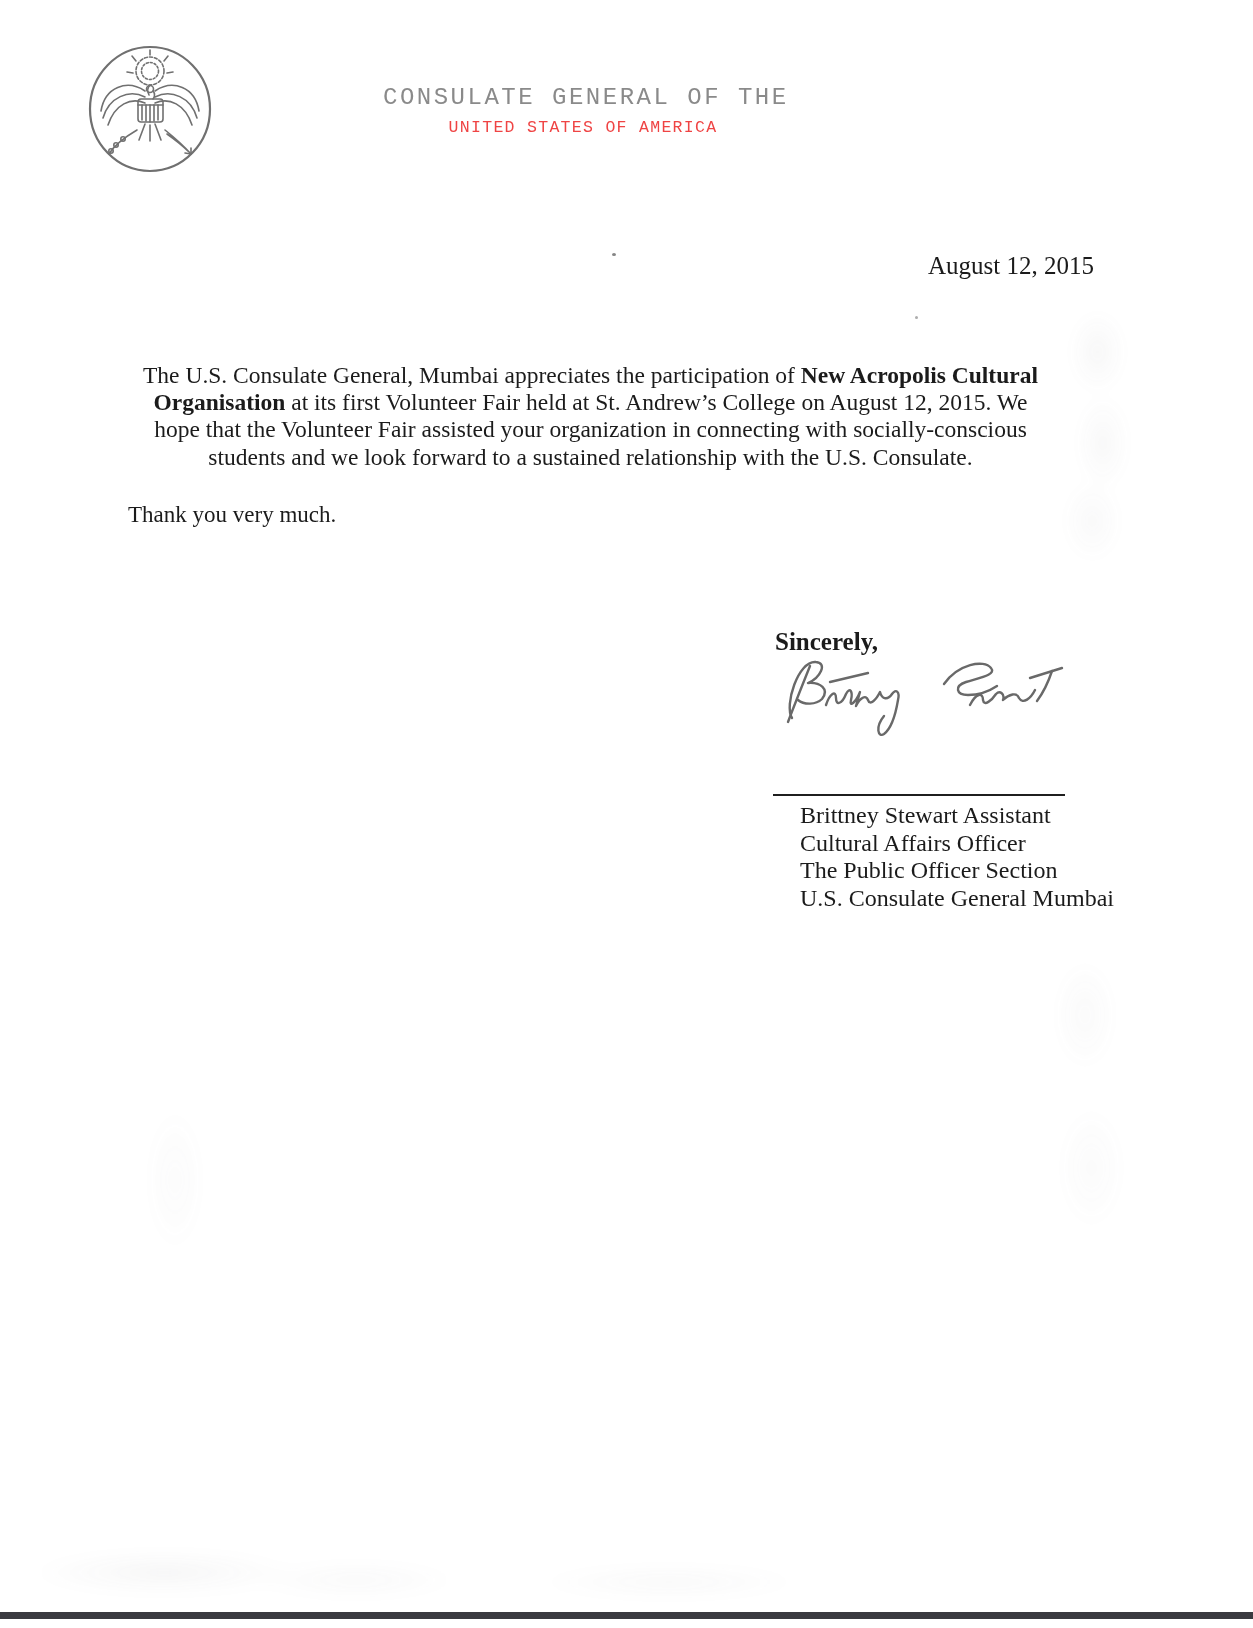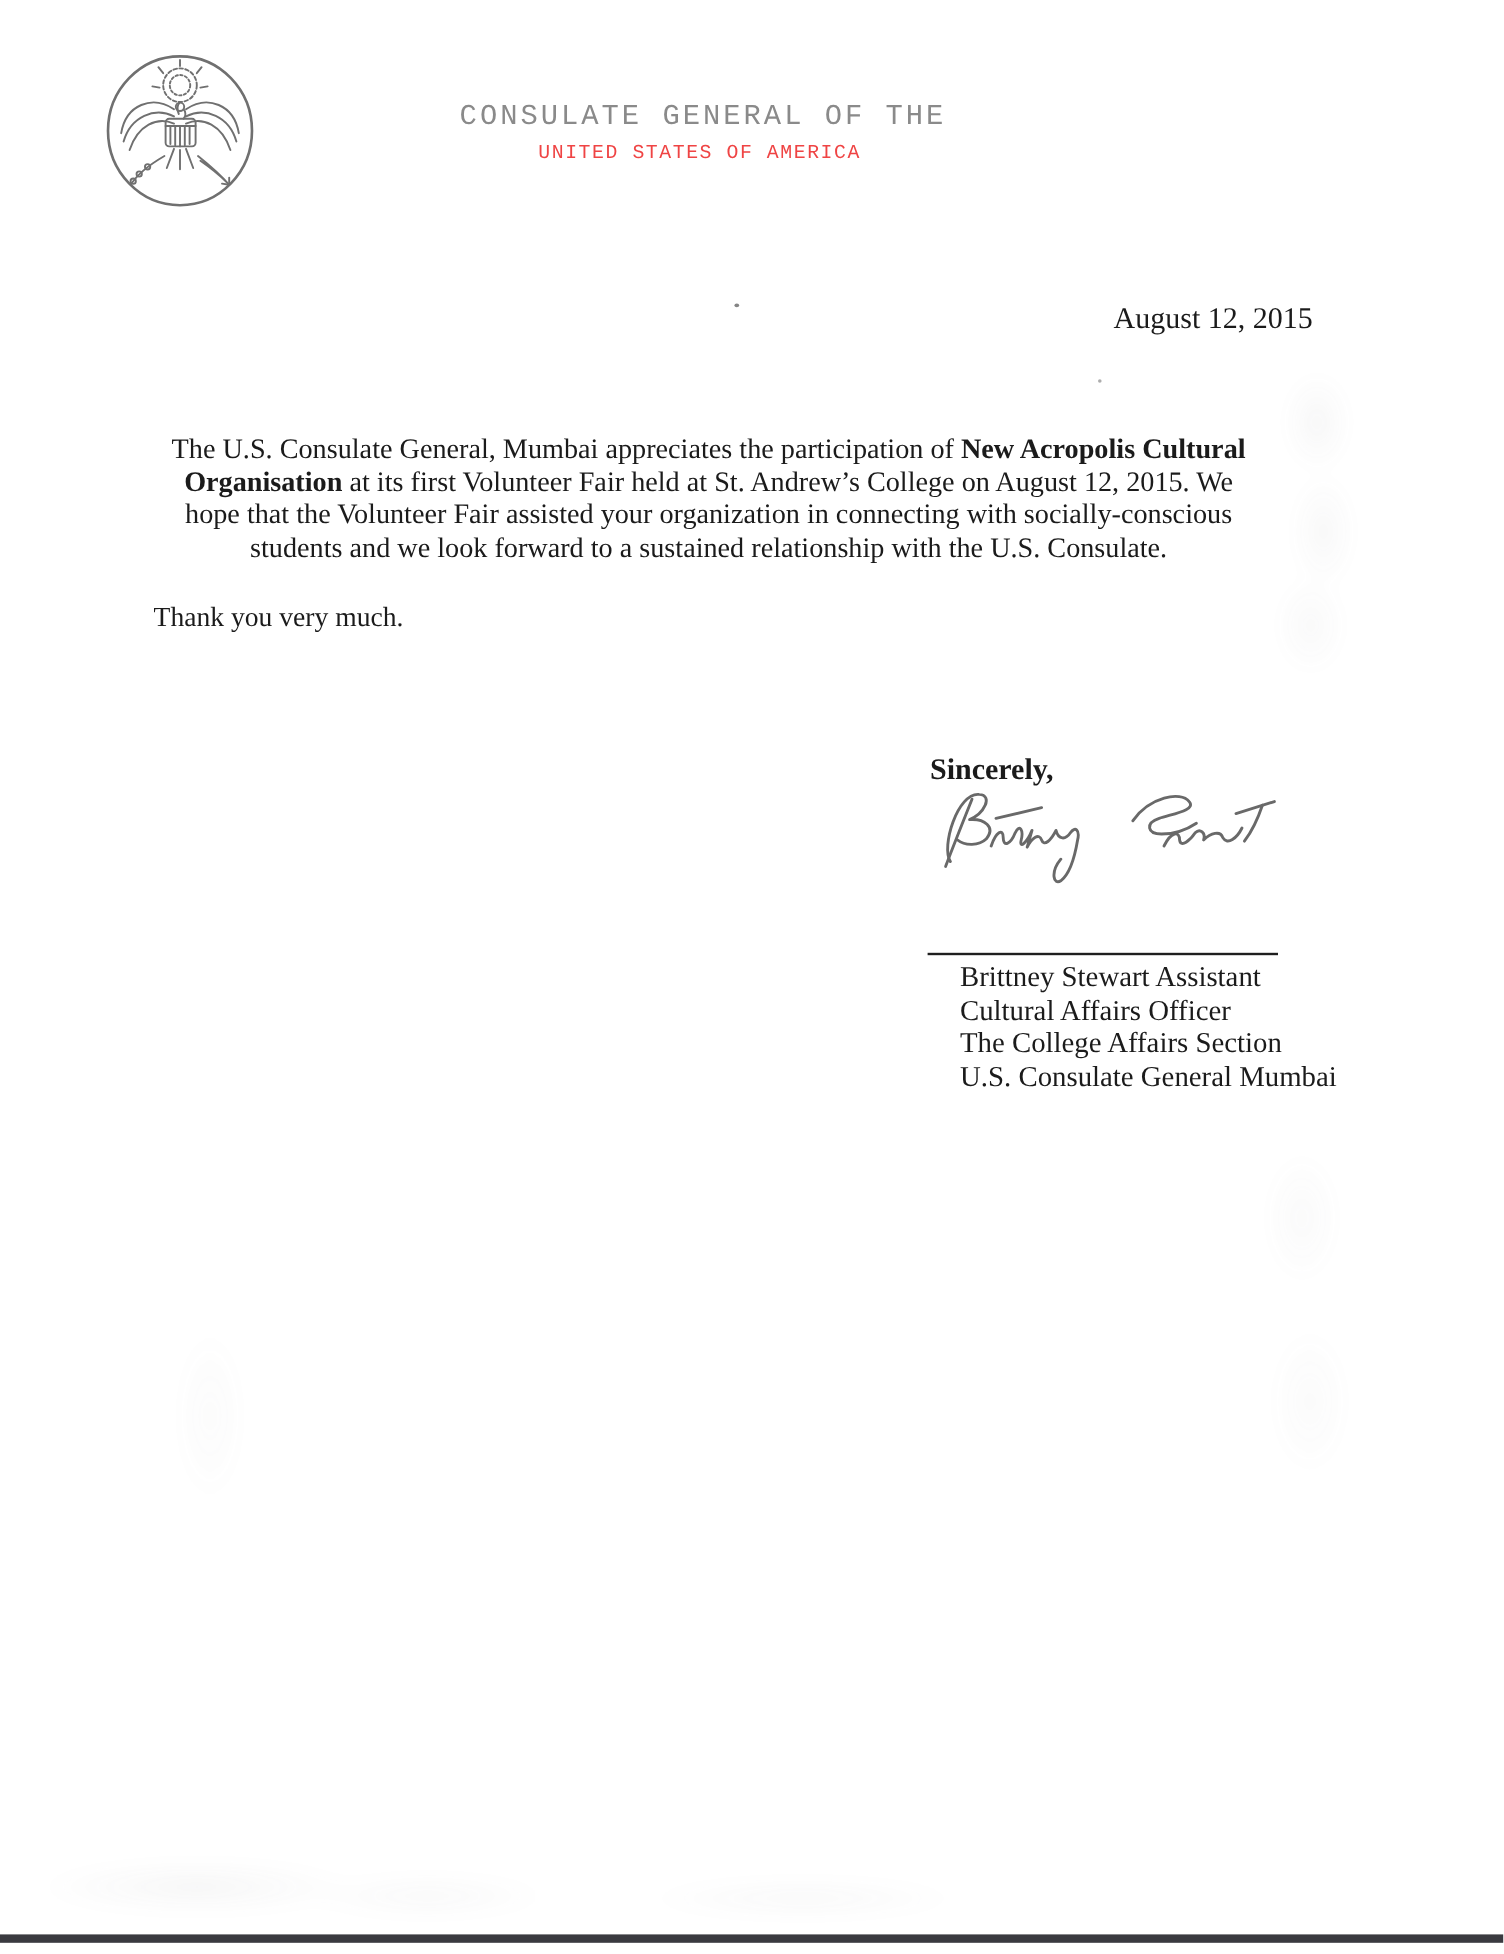--- a/index.html
+++ b/index.html
@@ -205,21 +205,21 @@
     <path d="M202,57 C208,45 215,44 215,52 C216,59 224,52 228,46 C232,42 237,46 235,52 C241,46 249,44 251,50 C255,57 263,50 267,42"></path>
     <path d="M269,53 C275,45 281,32 284,23"></path>
     <path d="M262,30 L294,20"></path>
   </svg>
 
   <div class="sig-rule"></div>
 
   <div class="sig-block">
     <div>Brittney Stewart Assistant</div>
     <div>Cultural Affairs Officer</div>
-    <div>The College Affairs Section</div>
+    <div>The Public Officer Section</div>
     <div>U.S. Consulate General Mumbai</div>
   </div>
 
   <div class="speck speck-1"></div>
   <div class="speck speck-2"></div>
   <div class="ghost ghost-1"></div>
   <div class="ghost ghost-2"></div>
   <div class="ghost ghost-3"></div>
   <div class="ghost ghost-4"></div>
   <div class="ghost ghost-5"></div>

